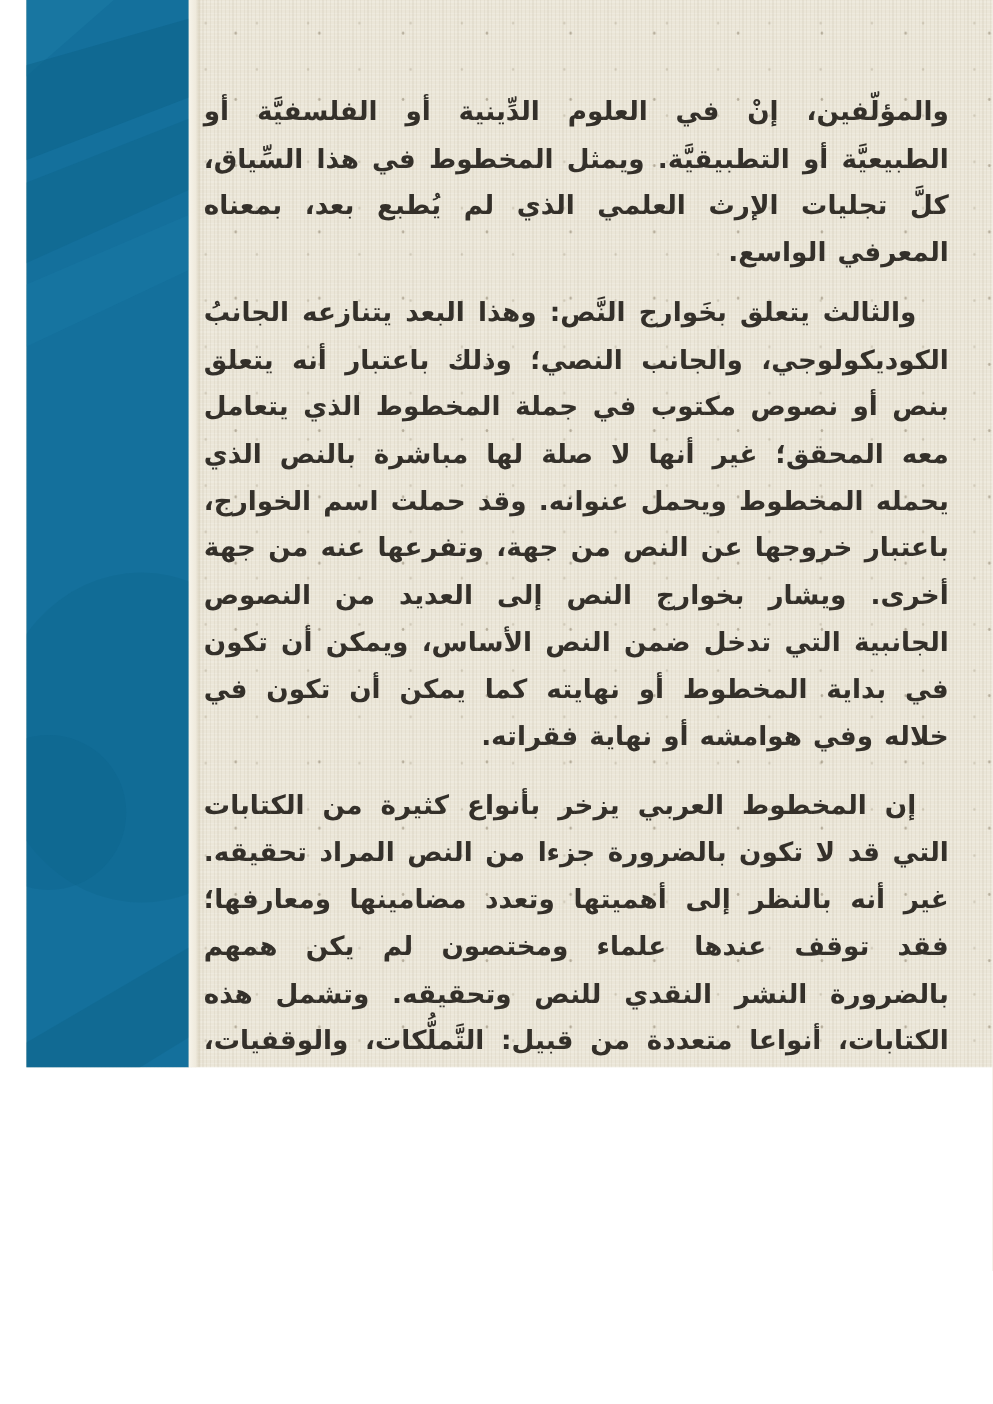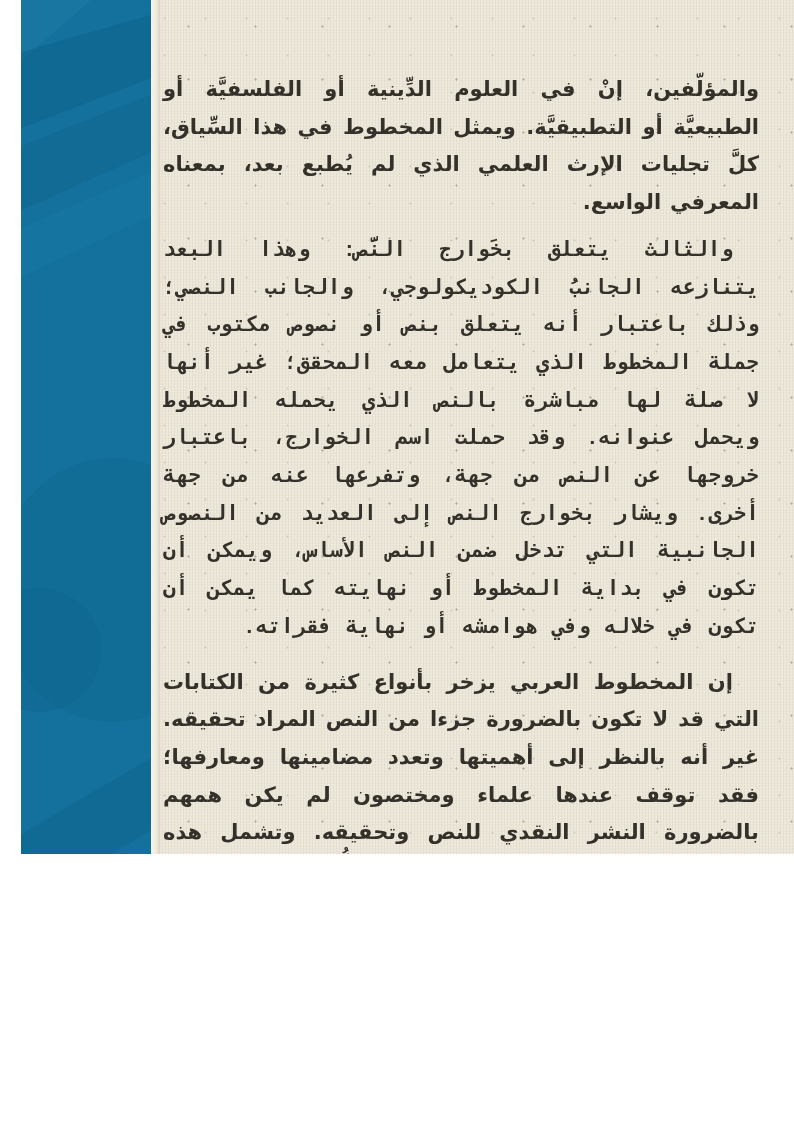--- a/index.html
+++ b/index.html
@@ -31,21 +31,21 @@
     direction:rtl;
     text-align:justify;
     color:#34302a;
     font-size:21px;
     line-height:37.7px;
     font-weight:700;
     word-spacing:1.5px;
   }
   .content p{margin:0 0 10px 0;}
   .content p.indent{text-indent:26px;}
-  .content p:nth-child(2){margin-bottom:17px;font-family:Liberation Mono, monospace;}
+  .content p:nth-child(2){margin-bottom:17px;}
   .pagination{
     position:absolute;left:0;top:1036px;width:130px;height:70px;
   }
   .ornament{
     position:absolute;left:20px;top:2px;
   }
   .page-number{
     position:absolute;left:84px;top:21px;
     color:#fafaf7;font-size:21px;font-weight:600;line-height:1;
     letter-spacing:0.5px;

